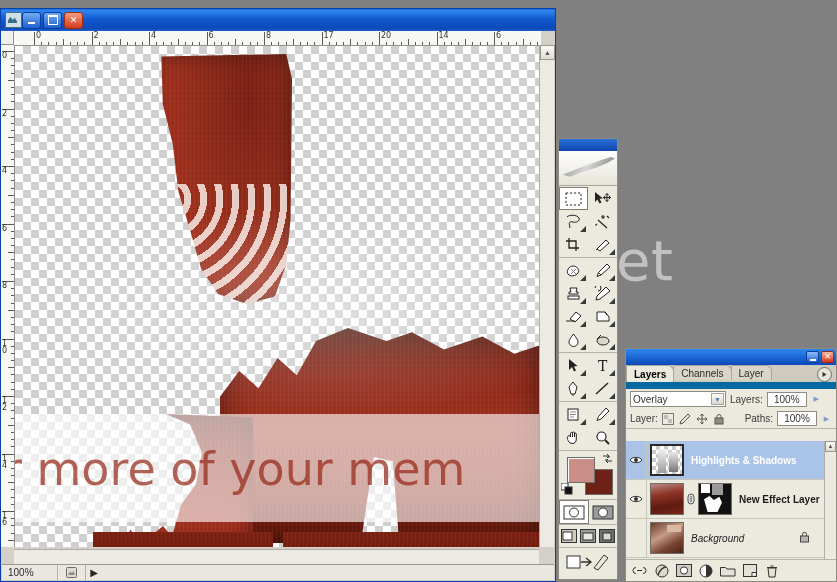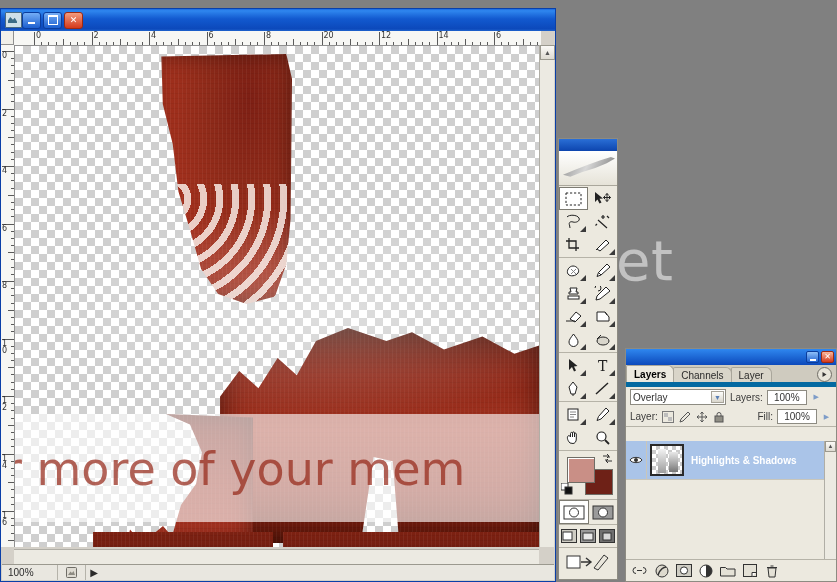--- a/index.html
+++ b/index.html
@@ -147,22 +147,22 @@
   
   #layers{position:absolute;left:625px;top:348px;width:212px;height:234px;
      background:#ece9df;border:1px solid #8d8b82;box-sizing:border-box;}
   #lp-title{height:16px;background:linear-gradient(to bottom,#2f87ef,#0c49bb);
      display:flex;align-items:center;justify-content:flex-end;padding-right:2px;gap:2px;}
   .lpbtn{width:13px;height:12px;border-radius:2px;border:1px solid #0b3d9c;
      display:flex;align-items:center;justify-content:center;box-sizing:border-box;}
   .lpbtn.min{background:linear-gradient(to bottom,#8ec0f8,#2163d2);}
   .lpbtn.cls{background:linear-gradient(to bottom,#f7b79c,#d4391c);border-color:#9e2a12;
      color:#fff;font-size:8px;line-height:1;}
-  #lp-tabs{height:17px;background:#cfcbbf;display:flex;align-items:flex-end;position:relative;
-     border-bottom:5px solid #0369a1;}
+  #lp-tabs{height:17px;background:#cfcbbf;display:flex;position:relative;
+     border-bottom:7px solid #0369a1;}
   .lptab{height:15px;padding:0 7px;font-size:10px;color:#2a2a2a;display:flex;align-items:center;
      background:#d9d5c9;border:1px solid #a9a69b;border-bottom:none;margin-right:-1px;
      border-radius:2px 6px 0 0;box-sizing:border-box;}
   .lptab.active{background:#ece9df;color:#000;font-weight:bold;height:17px;}
   #lp-menu{position:absolute;right:4px;top:2px;width:13px;height:13px;border-radius:50%;
      border:1px solid #6f6d66;background:#e8e5da;display:flex;align-items:center;justify-content:center;}
   #lp-blend{height:20px;display:flex;align-items:center;padding:0 4px;gap:4px;}
   #blend-select{width:96px;height:16px;background:#fff;border:1px solid #8d8b82;font-size:10px;
      color:#333;display:flex;align-items:center;padding:0 2px;box-sizing:border-box;position:relative;}
   #blend-select .caret{position:absolute;right:1px;top:1px;width:13px;height:12px;
@@ -271,30 +271,30 @@
       <div class="tickH" style="left: 250px; height: 13px;"></div>
       <div class="rlabH" style="left: 252px;">8</div>
       <div class="tickH" style="left: 257.188px; height: 3px;"></div>
       <div class="tickH" style="left: 264.375px; height: 3px;"></div>
       <div class="tickH" style="left: 271.562px; height: 3px;"></div>
       <div class="tickH" style="left: 278.75px; height: 6px;"></div>
       <div class="tickH" style="left: 285.938px; height: 3px;"></div>
       <div class="tickH" style="left: 293.125px; height: 3px;"></div>
       <div class="tickH" style="left: 300.312px; height: 3px;"></div>
       <div class="tickH" style="left: 307.5px; height: 13px;"></div>
-      <div class="rlabH" style="left: 309.5px;">20</div>
+      <div class="rlabH" style="left: 309.5px;">17</div>
       <div class="tickH" style="left: 314.688px; height: 3px;"></div>
       <div class="tickH" style="left: 321.875px; height: 3px;"></div>
       <div class="tickH" style="left: 329.062px; height: 3px;"></div>
       <div class="tickH" style="left: 336.25px; height: 6px;"></div>
       <div class="tickH" style="left: 343.438px; height: 3px;"></div>
       <div class="tickH" style="left: 350.625px; height: 3px;"></div>
       <div class="tickH" style="left: 357.812px; height: 3px;"></div>
       <div class="tickH" style="left: 365px; height: 13px;"></div>
-      <div class="rlabH" style="left: 367px;">12</div>
+      <div class="rlabH" style="left: 367px;">20</div>
       <div class="tickH" style="left: 372.188px; height: 3px;"></div>
       <div class="tickH" style="left: 379.375px; height: 3px;"></div>
       <div class="tickH" style="left: 386.562px; height: 3px;"></div>
       <div class="tickH" style="left: 393.75px; height: 6px;"></div>
       <div class="tickH" style="left: 400.938px; height: 3px;"></div>
       <div class="tickH" style="left: 408.125px; height: 3px;"></div>
       <div class="tickH" style="left: 415.312px; height: 3px;"></div>
       <div class="tickH" style="left: 422.5px; height: 13px;"></div>
       <div class="rlabH" style="left: 424.5px;">14</div>
       <div class="tickH" style="left: 429.688px; height: 3px;"></div>
@@ -714,21 +714,21 @@
       <svg width="12" height="12" viewBox="0 0 12 12">
           <path d="M6 1 v10 M1 6 h10 M6 1 l-1.6 1.8 M6 1 l1.6 1.8 M6 11 l-1.6-1.8 M6 11 l1.6-1.8 M1 6 l1.8-1.6 M1 6 l1.8 1.6 M11 6 l-1.8-1.6 M11 6 l-1.8 1.6" stroke="#555" fill="none"></path>
         </svg>
     </span>
     <span class="lockic">
       <svg width="12" height="12" viewBox="0 0 12 12">
           <rect x="2" y="5" width="8" height="6" fill="#8f8d84" stroke="#555"></rect>
           <path d="M4 5 V3.5 a2 2 0 0 1 4 0 V5" fill="none" stroke="#555"></path>
         </svg>
     </span>
-    <span class="lbl" style="margin-left:auto;">Fill:</span>
+    <span class="lbl" style="margin-left:auto;">Paths:</span>
     <div class="numfield">100%</div>
     <div class="stepper">▶</div>
   </div>
 
   <div id="lp-list">
 
     <div class="lrow sel">
       <div class="eye">
         <svg width="14" height="10" viewBox="0 0 14 10">
             <path d="M1 5 C3 1.5 11 1.5 13 5 C11 8.5 3 8.5 1 5 Z" fill="#fff" stroke="#333"></path>
@@ -736,21 +736,58 @@
           </svg>
       </div>
       <div class="lthumb sel-th">
         <div class="chk"></div>
         <div style="position:absolute;left:6px;top:3px;width:8px;height:24px;background:linear-gradient(#f2f2f2,#9e9e9e);"></div>
         <div style="position:absolute;left:17px;top:6px;width:9px;height:20px;background:linear-gradient(#e8e8e8,#777);"></div>
       </div>
       <div class="lname">Highlights &amp; Shadows</div>
     </div>
 
-
+    <div class="lrow">
+      <div class="eye">
+        <svg width="14" height="10" viewBox="0 0 14 10">
+            <path d="M1 5 C3 1.5 11 1.5 13 5 C11 8.5 3 8.5 1 5 Z" fill="#fff" stroke="#333"></path>
+            <circle cx="7" cy="5" r="2" fill="#333"></circle>
+          </svg>
+      </div>
+      <div class="lthumb">
+        <div style="position:absolute;inset:0;background:linear-gradient(170deg,#b88a84 0%,#8e3526 35%,#5e1b10 70%,#7a2416 100%);"></div>
+      </div>
+      <span class="linkic">
+        <svg width="8" height="12" viewBox="0 0 8 12">
+            <rect x="1" y="1" width="6" height="10" rx="3" fill="#ddd" stroke="#555"></rect>
+            <path d="M4 3 v6" stroke="#555"></path>
+          </svg>
+      </span>
+      <div class="maskthumb">
+        <div style="position:absolute;left:2px;top:0;width:9px;height:9px;background:#fff;"></div>
+        <div style="position:absolute;left:13px;top:0;width:11px;height:11px;background:#9a9a9a;"></div>
+        <div style="position:absolute;left:5px;top:12px;width:18px;height:16px;background:#fff;clip-path:polygon(0 20%,30% 0,55% 25%,85% 5%,100% 40%,75% 100%,20% 100%);"></div>
+      </div>
+      <div class="lname">New Effect Layer</div>
+    </div>
+
+    <div class="lrow">
+      <div class="eye"></div>
+      <div class="lthumb">
+        <div style="position:absolute;inset:0;background:linear-gradient(150deg,#6e3a2c,#c49a86 40%,#7a4434 70%,#4a251b 100%);"></div>
+        <div style="position:absolute;left:16px;top:2px;width:14px;height:7px;background:#d9b8a4;"></div>
+      </div>
+      <div class="lname ital">Background</div>
+      <span class="lockbadge">
+        <svg width="11" height="12" viewBox="0 0 11 12">
+            <rect x="1.5" y="5" width="8" height="6" fill="#b9b6ac" stroke="#444"></rect>
+            <path d="M3.5 5 V3.4 a2 2 0 0 1 4 0 V5" fill="none" stroke="#444"></path>
+          </svg>
+      </span>
+    </div>
   </div>
 
   <div id="lp-vscroll">
     <div style="width:100%;height:11px;background:linear-gradient(#fbfaf7,#dedbd2);border:1px solid #9b998f;box-sizing:border-box;font-size:6px;text-align:center;line-height:9px;color:#555;">▲</div>
   </div>
 
   <div id="lp-footer">
     <span class="fbtn">
       <svg width="15" height="9" viewBox="0 0 15 9">
           <path d="M5 4.5 h5 M4 1.5 a3 3 0 0 0 0 6 M11 1.5 a3 3 0 0 1 0 6" fill="none" stroke="#333"></path>

